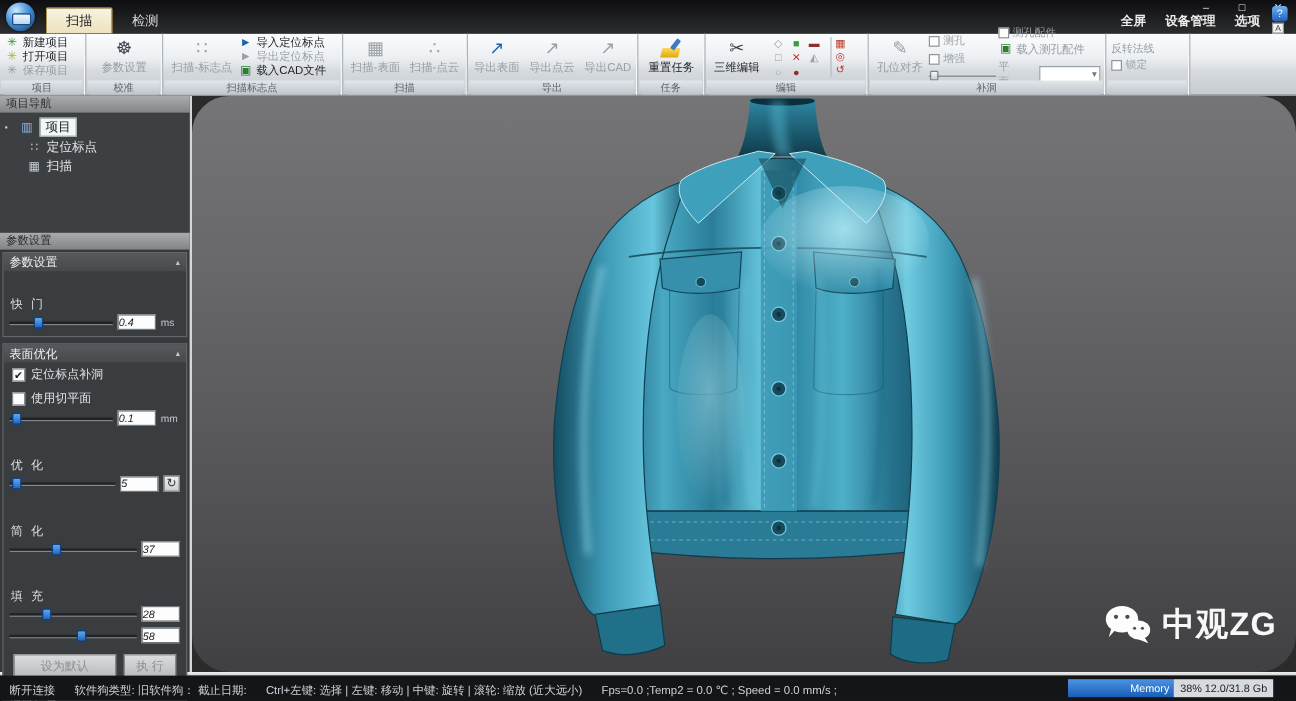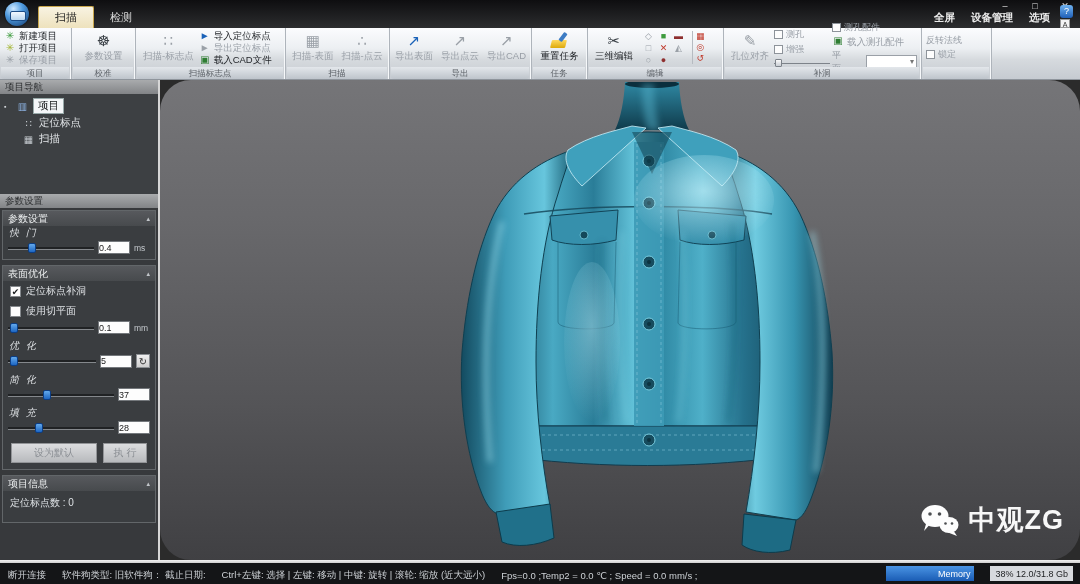--- a/index.html
+++ b/index.html
@@ -79,29 +79,29 @@
   .trow { display:flex; align-items:center; gap:4px; padding:1px 0; }
   .trow.child { padding-left:18px; }
   .texp { font-size:7px; color:#cfd3d7; width:8px; }
   .ticn { font-size:10px; width:13px; text-align:center; }
   .ticn.blue { color:#8fb6e8; } .ticn.lt { color:#c6cbd0; }
   .tsel { background:#f4f6f8; color:#17191b; padding:0 4px; border:1px solid #9aa; }
   .section { border:1px solid #626669; margin:2px 2px 3px; background:#3a3d40; }
   .shead { height:15px; background:linear-gradient(#57595d,#474a4d); display:flex; align-items:center;
            justify-content:space-between; padding:0 5px; font-size:10px; color:#eceeef; }
   .shead .crt { font-size:7px; color:#c2c6ca; }
-  .slab { font-size:10px; color:#dcdfe2; padding:0 6px 1px; letter-spacing:2px;font-style:italic; }
+  .slab { font-size:10px; color:#dcdfe2; padding:21px 6px 1px; letter-spacing:2px; }
   .srow { display:flex; align-items:center; gap:4px; padding:0 5px 5px; }
   .track { position:relative; flex:1; height:12px; }
   .track::before { content:""; position:absolute; left:0; right:0; top:5px; height:2px;
            background:#202224; border-bottom:1px solid #84888c; }
   .thumb { position:absolute; top:1px; width:8px; height:10px; border-radius:2px;
            background:linear-gradient(#63a9ec,#1d66c2); border:1px solid #0c3e85; }
   .val { width:32px; height:13px; font-size:9px; border:1px solid #74787c; background:#fdfdfd;
-           color:#222; padding:0 0; font-family:"Liberation Sans",sans-serif; }
+           color:#222; padding:0 0; font-family:"Liberation Sans",sans-serif;font-style:italic; }
   .unit { font-size:8.5px; color:#c3c7cb; width:16px; flex:none; }
   .rfr { width:14px; height:14px; flex:none; background:linear-gradient(#f0f0f0,#cfcfcf); border:1px solid #8a8e92;
            color:#333; font-size:10px; line-height:13px; text-align:center; }
   .cbrow { display:flex; align-items:center; gap:5px; padding:3px 7px; font-size:10px; color:#e0e3e6; }
   .lcb { width:11px; height:11px; background:#fdfdfd; border:1px solid #85898d; color:#17191b;
            font-size:9px; line-height:10px; text-align:center; flex:none; }
   .btnrow { display:flex; gap:6px; padding:4px 8px 6px; }
   .pbtn { background:linear-gradient(#dcdddf,#b8babd); border:1px solid #929497; color:#8a8e93;
            font-size:10px; text-align:center; padding:2px 0; }
   .pbtn.w1 { width:86px; } .pbtn.w2 { width:44px; }
@@ -112,21 +112,21 @@
   .viewport { position:relative; flex:1; height:100%;
       background:linear-gradient(180deg,#757578 0%,#69696c 28%,#545457 68%,#404043 100%);border-radius:31px; }
   .jacket { position:absolute; left:calc(50% - 188px); top:2px; }
   .wm { position:absolute; right:16px; bottom:22px; display:flex; align-items:center; gap:9px; }
   .wm-text { font-size:27px; font-weight:bold; color:#f7f7f7; letter-spacing:1px; }
 
   
   .statussep { height:3px; background:linear-gradient(#f2f2f2,#cfcfcf); }
   .statusbar { position:relative; height:21px; background:#141517; display:flex; align-items:center;
            gap:16px; padding:12px 8px; color:#cdd1d5; font-size:9.5px; white-space:nowrap; }
-  .memwrap { position:absolute; right:7px; top:3px; display:flex; height:15px;gap:16px; }
+  .memwrap { position:absolute; right:19px; top:3px; display:flex; height:15px; }
   .membar { width:88px; background:linear-gradient(#4a94e4,#1a5cb4); color:#fff; font-size:9px;
            display:flex; align-items:center; justify-content:flex-end; padding:0 4px; }
   .memval { background:#d7dade; color:#1d1f21; font-size:9px; display:flex; align-items:center; padding:0 5px; }
 </style>
 </head>
 <body>
 
 <div id="app">
 
   <div class="titlebar">
@@ -402,20 +402,26 @@
         </div>
 
         <div class="slab">填 充</div>
         <div class="srow">
           <div class="track">
             <span class="thumb" style="left: calc(29% - 4px);"></span>
             </div>
           <input class="val" value="28" style="">
         </div>
 
+        <div class="srow">
+          <div class="track">
+            <span class="thumb" style="left: calc(57% - 4px);"></span>
+            </div>
+          <input class="val" value="58" style="">
+        </div>
 
         <div class="btnrow">
           <div class="pbtn w1">设为默认</div>
           <div class="pbtn w2">执 行</div>
         </div>
       </div>
 
       <div class="section">
         <div class="shead">
           <span>项目信息</span>

